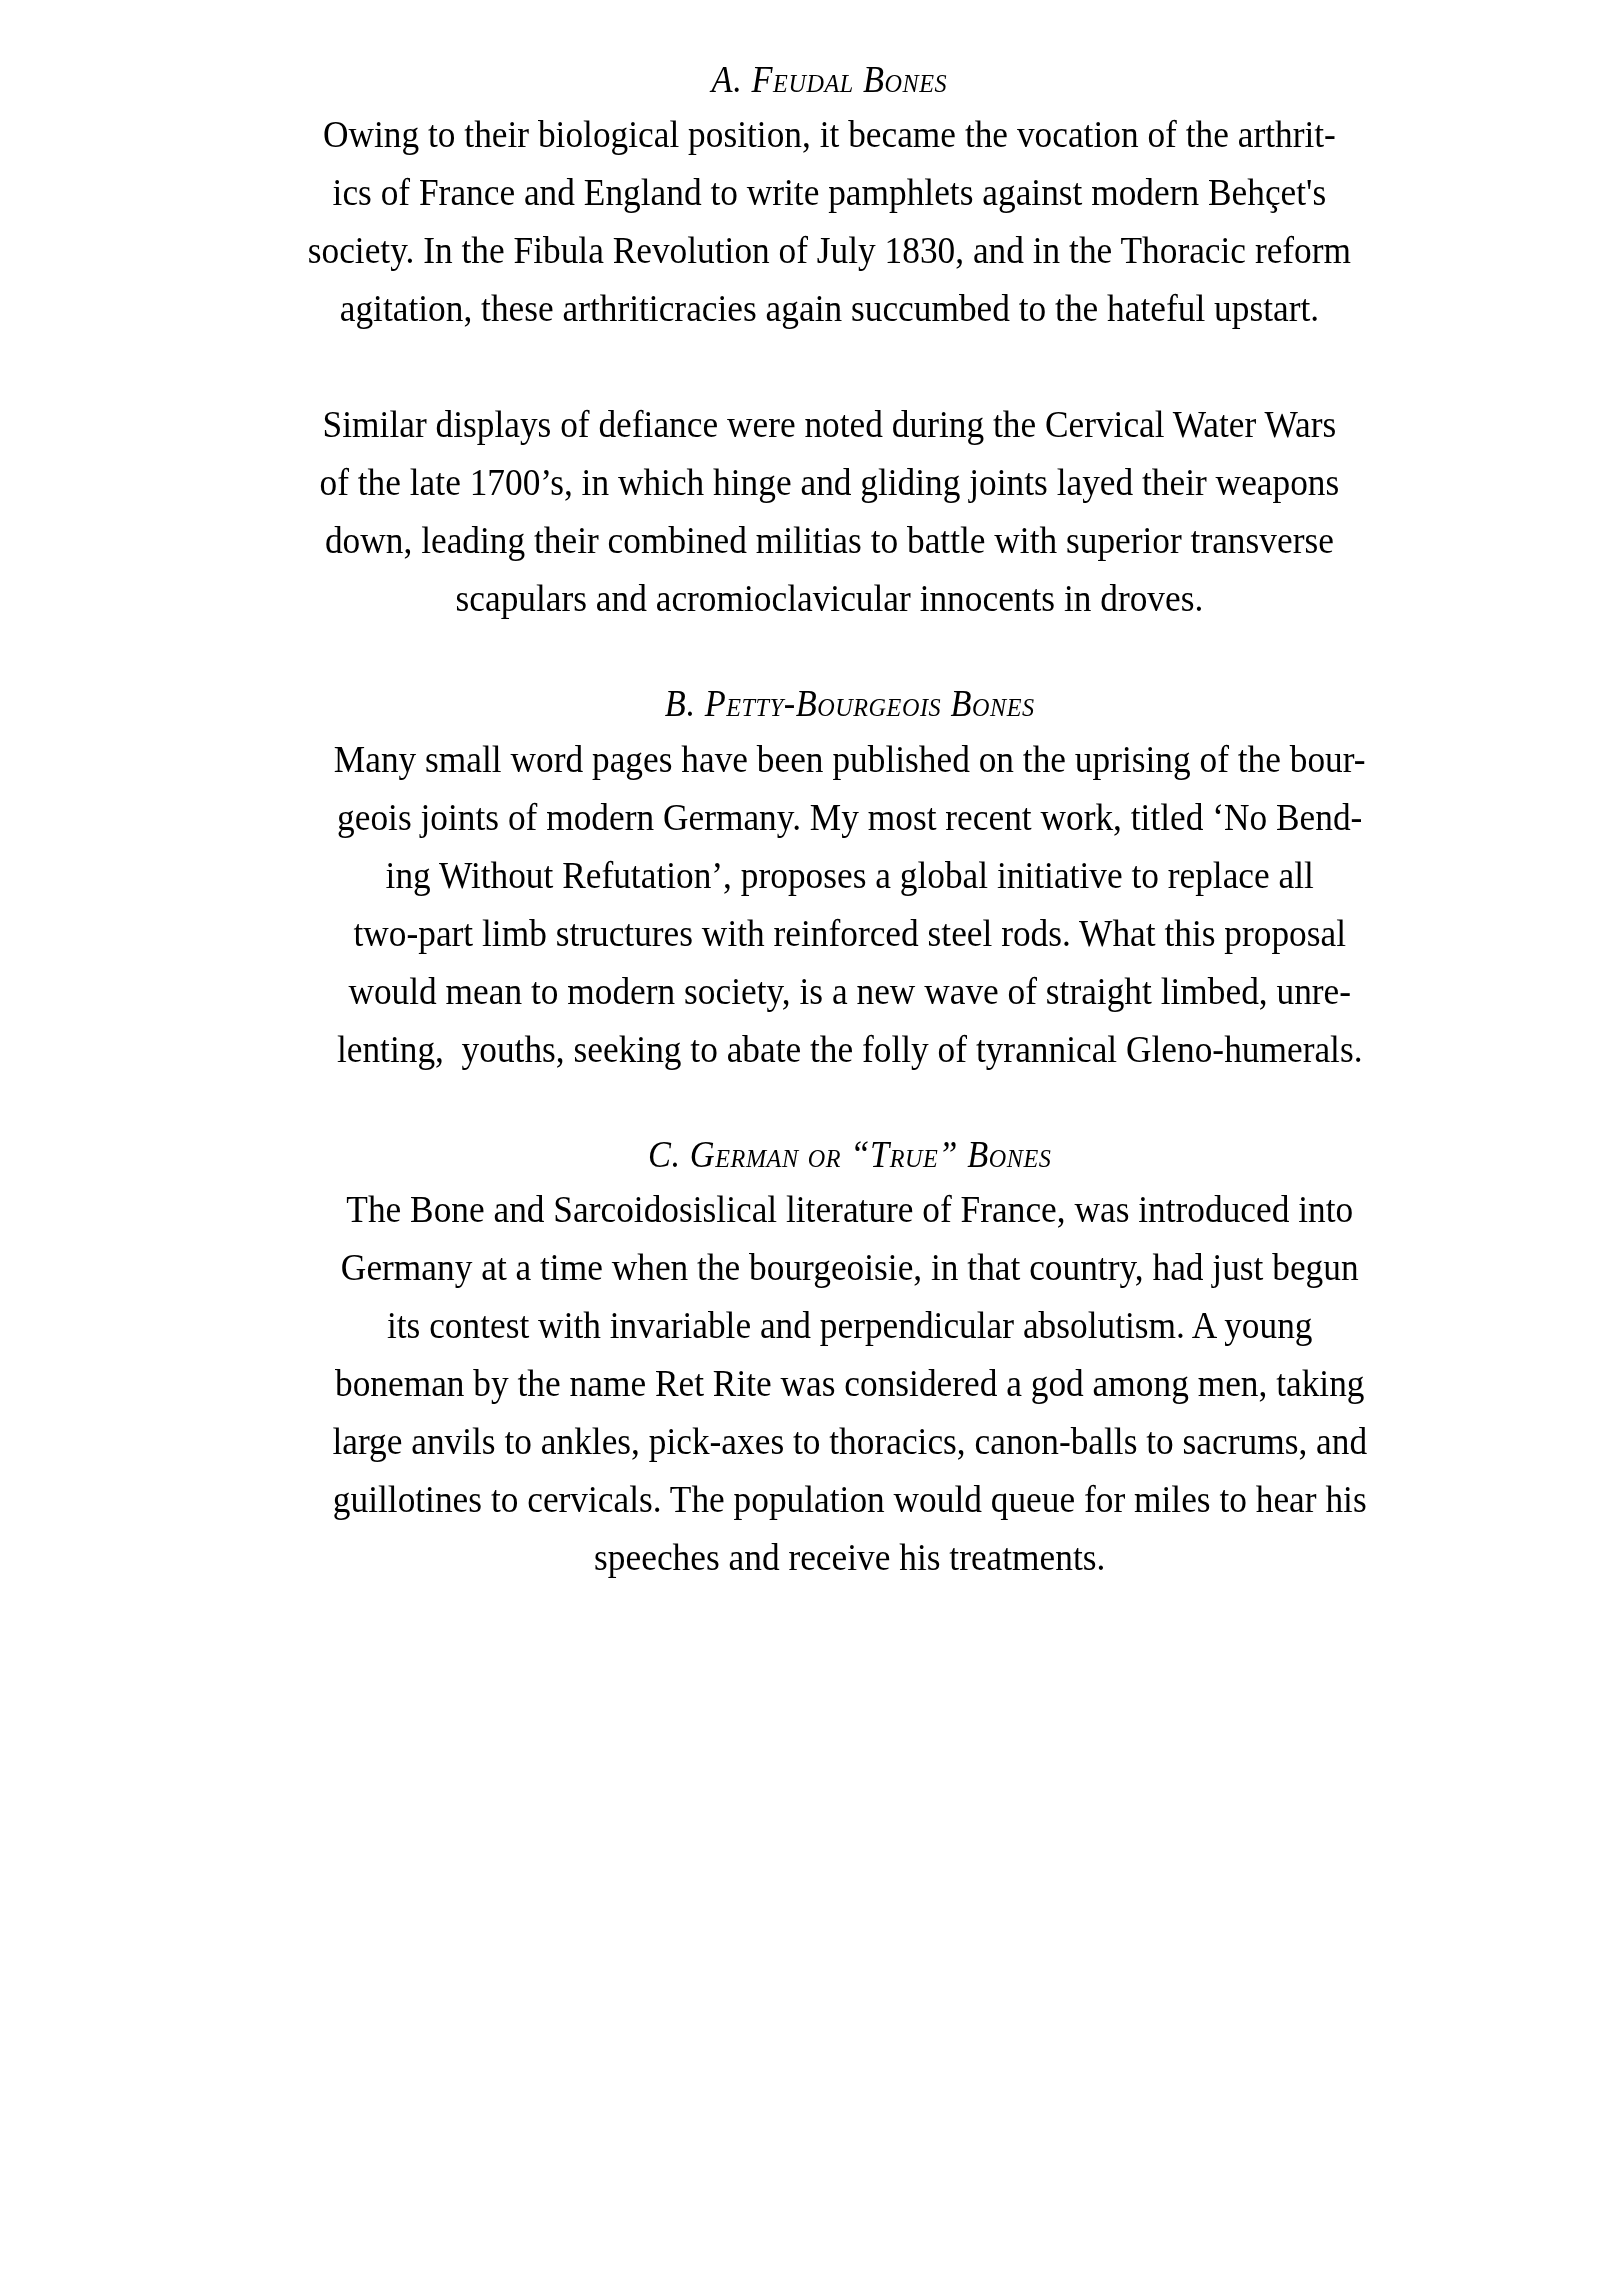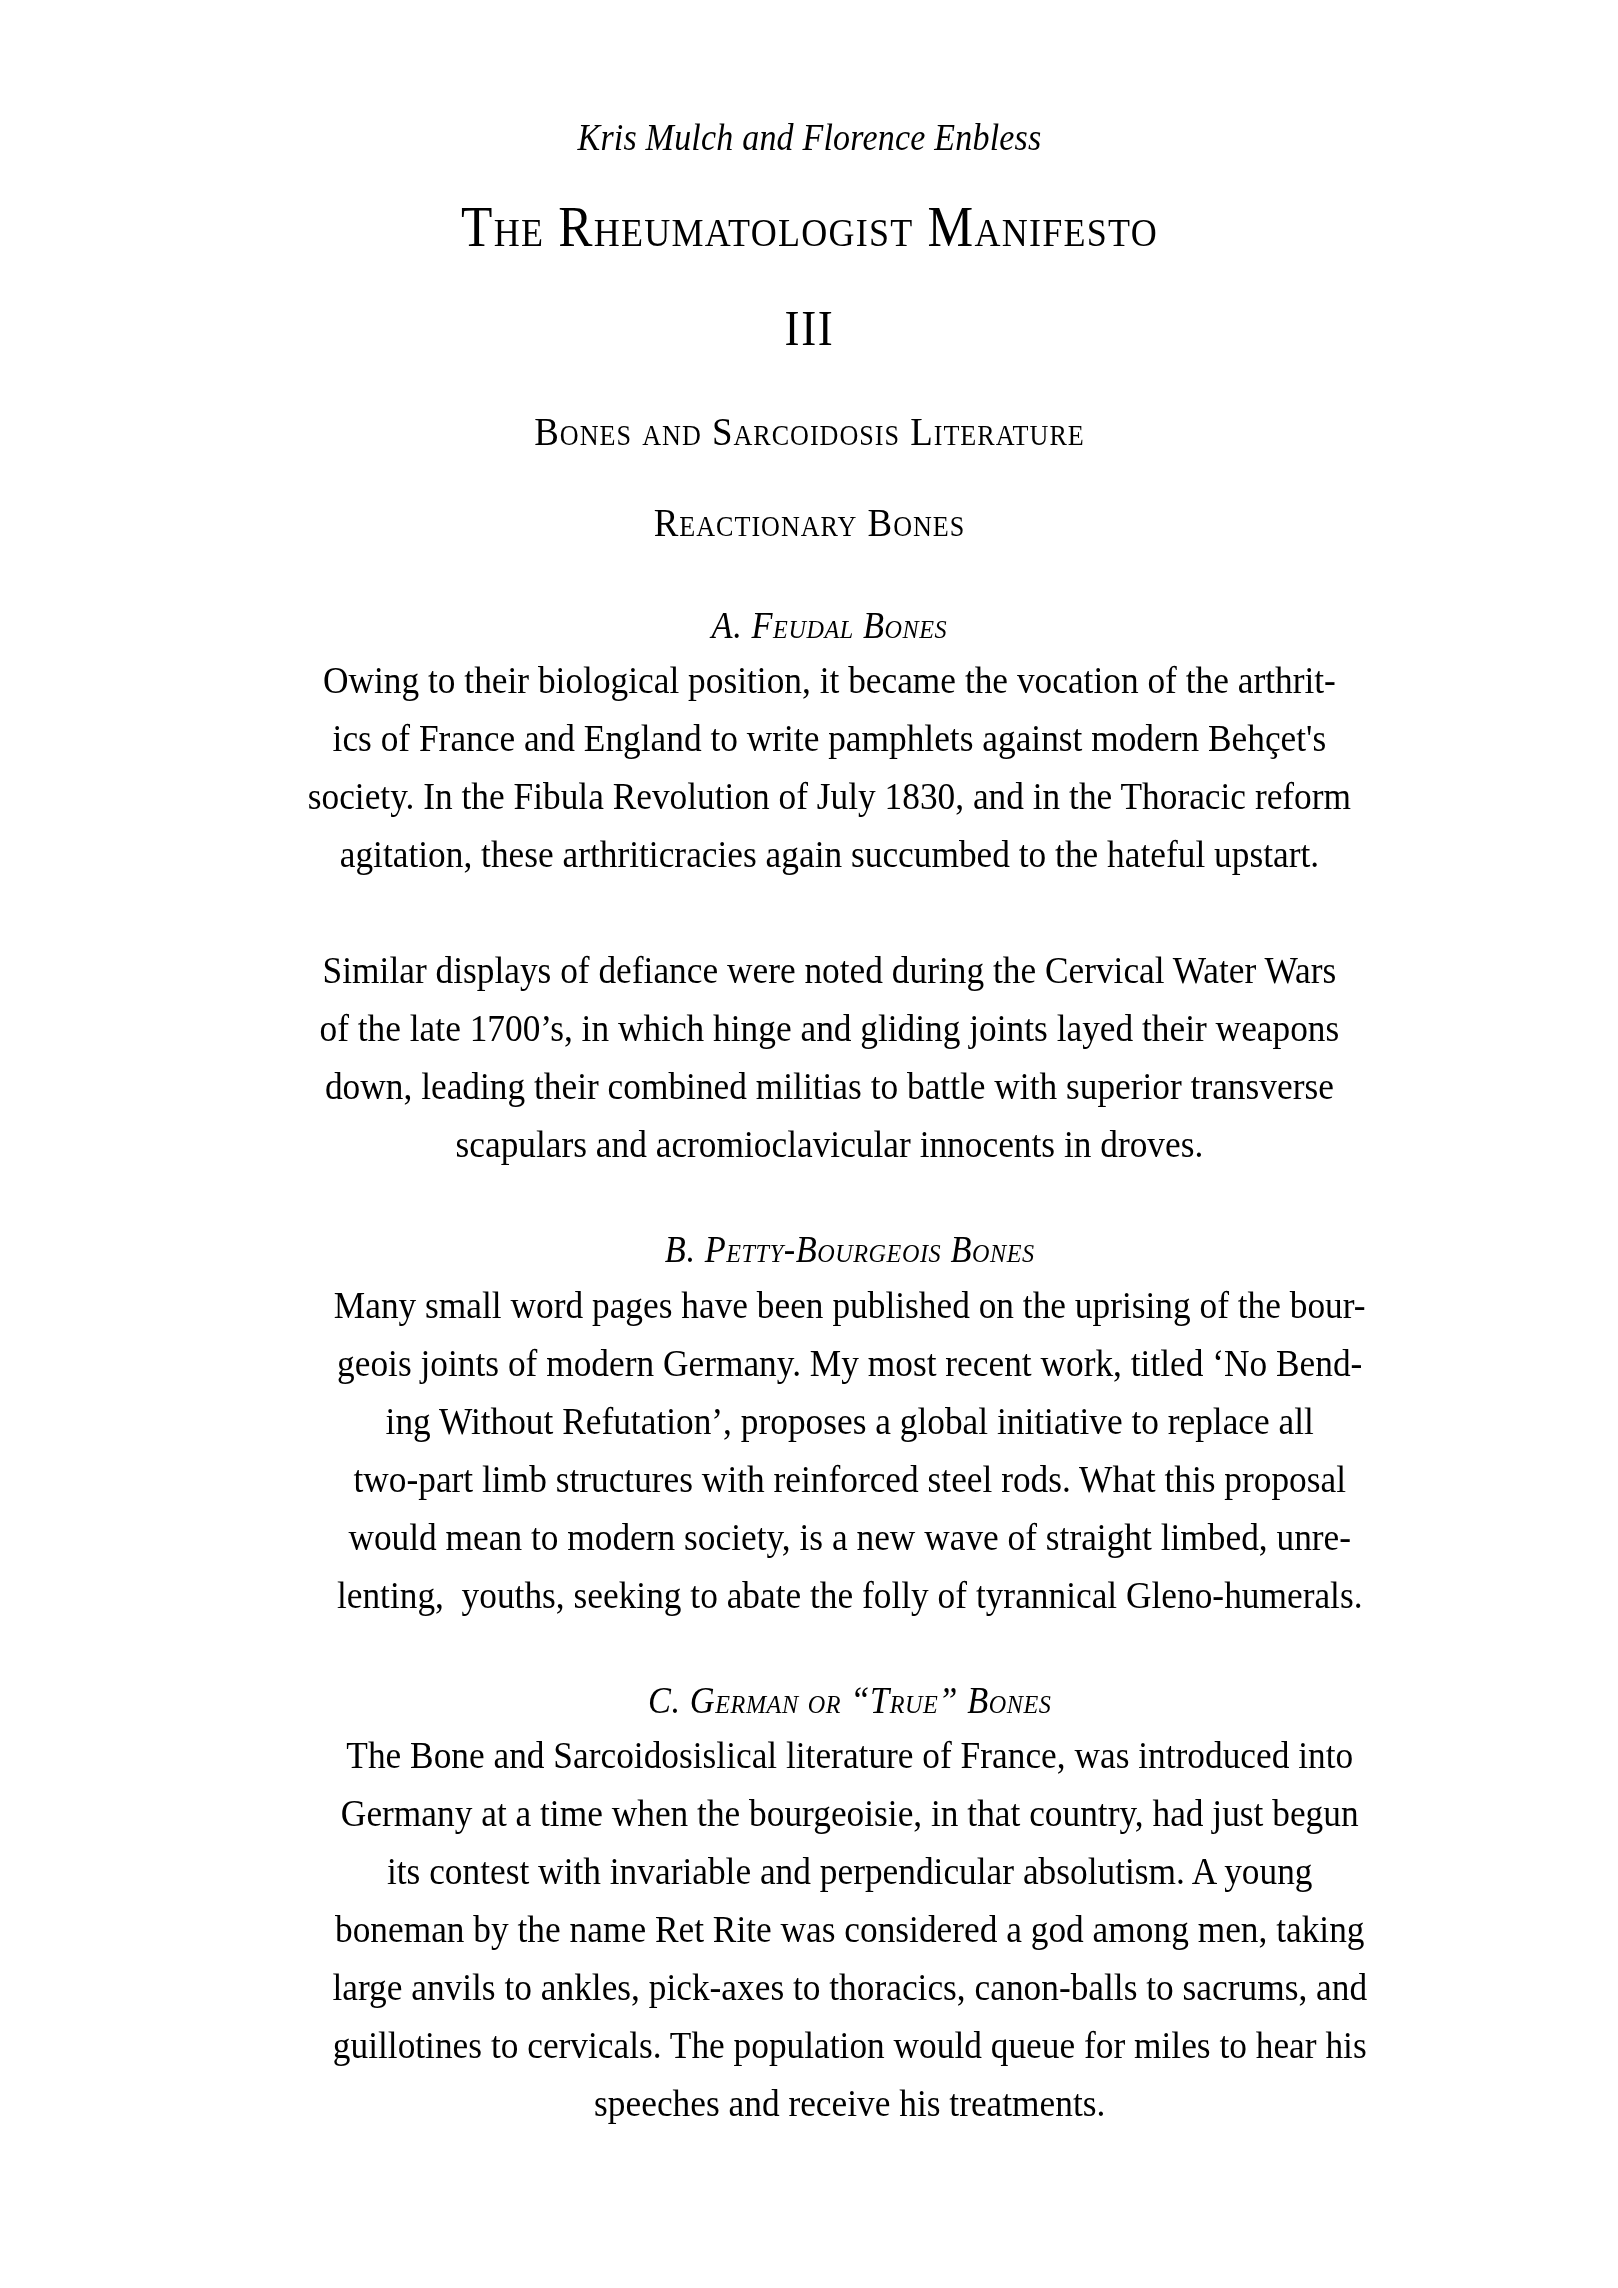--- a/index.html
+++ b/index.html
@@ -125,31 +125,20 @@
   .line {
     display: block;
     white-space: pre;
   }
 </style>
 </head>
 <body>
 
 <div class="page">
 
-  <div class="front">
-    <div class="authors">Kris Mulch and Florence Enbless</div>
-
-    <div class="doc-title">The Rheumatologist Manifesto</div>
-
-    <div class="chapter-number">III</div>
-
-    <div class="section-title">Bones and Sarcoidosis Literature</div>
-
-    <div class="section-subtitle">Reactionary Bones</div>
-  </div>
 
   <div class="body-col" id="body-col">
       <div class="subsection">
         <div class="subsection-heading">A. Feudal Bones</div>
         <div class="para"><span class="line">Owing to their biological position, it became the vocation of the arthrit-</span><span class="line">ics of France and England to write pamphlets against modern Behçet's</span><span class="line">society. In the Fibula Revolution of July 1830, and in the Thoracic reform</span><span class="line">agitation, these arthriticracies again succumbed to the hateful upstart.</span></div>
         <div class="para"><span class="line">Similar displays of defiance were noted during the Cervical Water Wars</span><span class="line">of the late 1700’s, in which hinge and gliding joints layed their weapons</span><span class="line">down, leading their combined militias to battle with superior transverse</span><span class="line">scapulars and acromioclavicular innocents in droves.</span></div>
       </div>
       <div class="subsection">
         <div class="subsection-heading">B. Petty-Bourgeois Bones</div>
         <div class="para"><span class="line">Many small word pages have been published on the uprising of the bour-</span><span class="line">geois joints of modern Germany. My most recent work, titled ‘No Bend-</span><span class="line">ing Without Refutation’, proposes a global initiative to replace all</span><span class="line">two-part limb structures with reinforced steel rods. What this proposal</span><span class="line">would mean to modern society, is a new wave of straight limbed, unre-</span><span class="line">lenting,  youths, seeking to abate the folly of tyrannical Gleno-humerals.</span></div>

